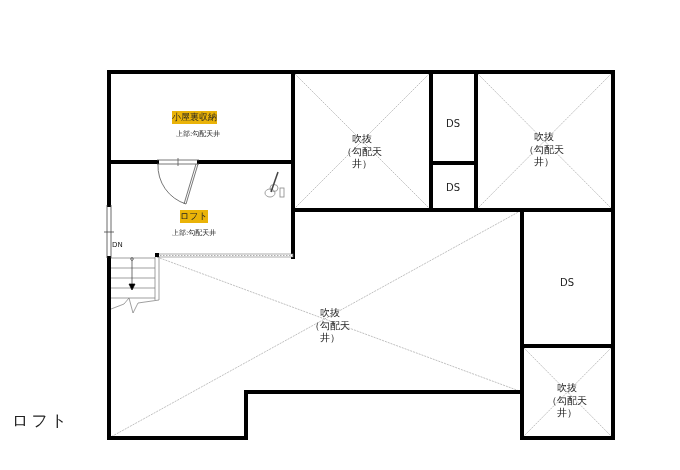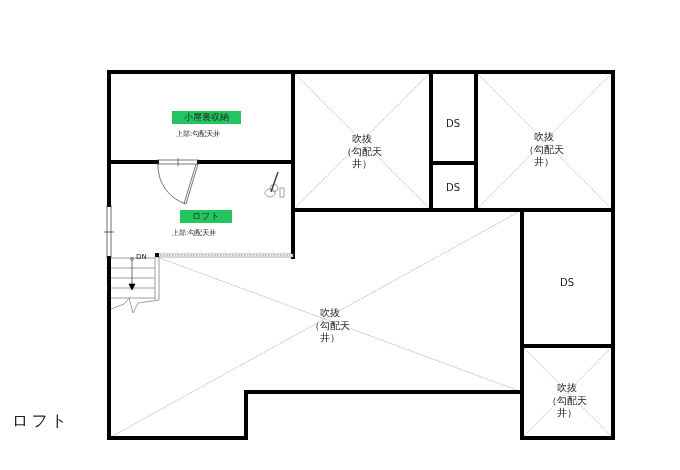--- a/index.html
+++ b/index.html
@@ -1,19 +1,19 @@
 <!DOCTYPE html>
 <html><head>
 <meta charset="utf-8">
 <style>
   html, body { margin:0; padding:0; background:#ffffff; }
   body { width:680px; height:470px; position:relative; overflow:hidden; font-family:"DejaVu Sans", sans-serif; }
   svg { position:absolute; left:0; top:0; }
   .lbl { position:absolute; color:#222; text-align:center; line-height:1.25; }
-  .room-name { font-size:9px; background:#22c55e; padding:1px 12px; }
+  .room-name { font-size:9px; background:#eab308; padding:1px 0; }
   .sub { font-size:7px;text-align:center; }
   .void { font-size:10px; }
   .ds { font-size:10px; }
   .floor-title { position:absolute; left:12px; top:411px; font-size:16px; letter-spacing:3px; color:#222; }
 </style>
 </head>
 <body>
 
 <svg width="680" height="470">
 
@@ -91,21 +91,21 @@
     <rect x="280" y="188" width="4" height="9"></rect>
   </g>
 </svg>
 
 <div class="lbl room-name" style="left:172px; top:111px;">小屋裏収納</div>
 <div class="lbl sub" style="left:176px; top:130px;">上部:勾配天井</div>
 
 <div class="lbl room-name" style="left:180px; top:210px;">ロフト</div>
 <div class="lbl sub" style="left:172px; top:229px;">上部:勾配天井</div>
 
-<div class="lbl sub" style="left:136px; top:241px;margin-top:12px;">DN</div>
+<div class="lbl sub" style="left:112px; top:241px;">DN</div>
 
 <div class="lbl void" style="left:336px; top:133px; width:52px;">
   <div>吹抜</div>
   <div>（勾配天井）</div>
 </div>
 <div class="lbl ds" style="left:446px; top:118px;">DS</div>
 <div class="lbl ds" style="left:446px; top:182px;">DS</div>
 <div class="lbl void" style="left:518px; top:131px; width:52px;">
   <div>吹抜</div>
   <div>（勾配天井）</div>

